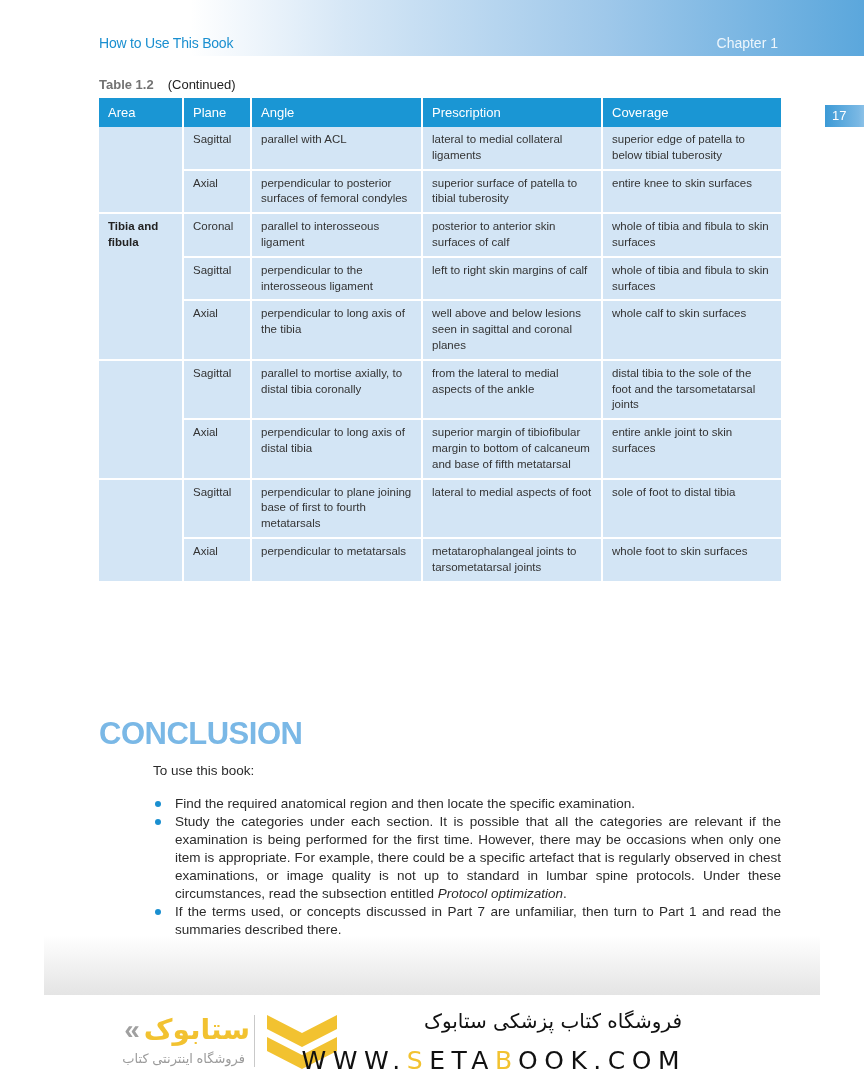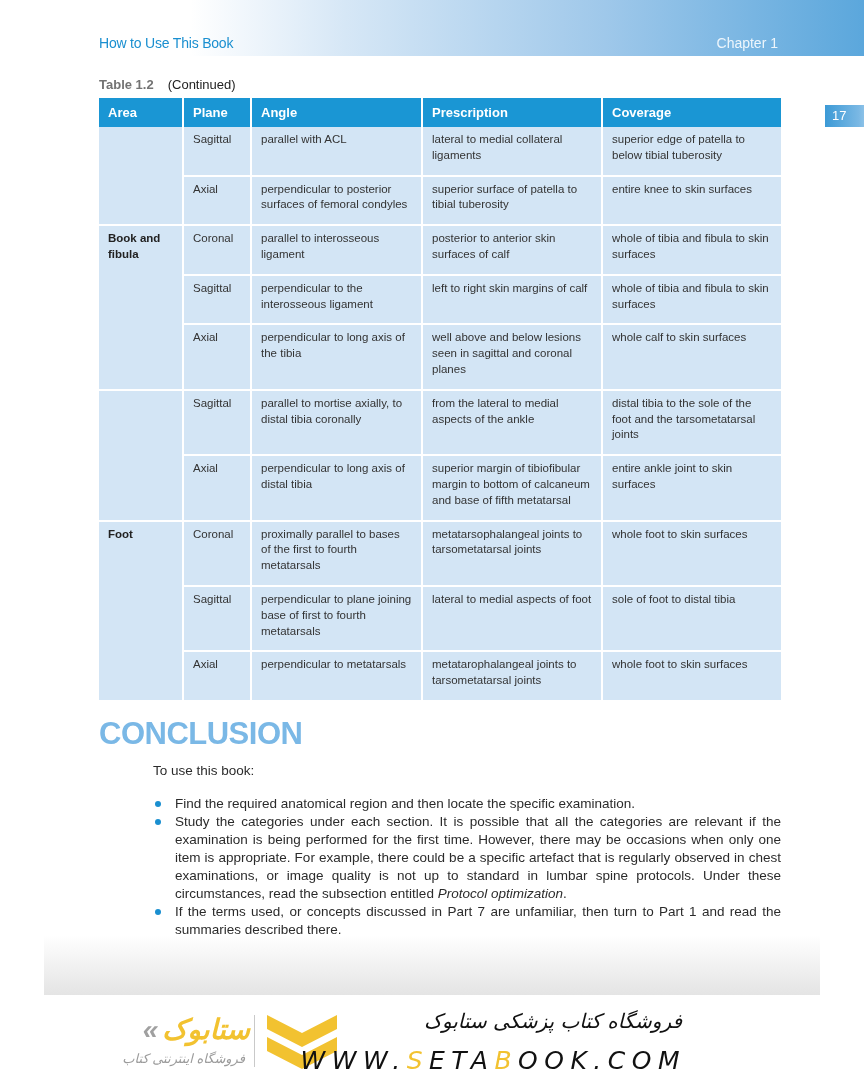--- a/index.html
+++ b/index.html
@@ -28,27 +28,27 @@
   .table-caption {
     position: absolute; left: 99px; top: 77px; font-size: 13px; color: #222;
   }
   .table-caption .tnum { color: #737373; font-weight: bold; margin-right: 14px; }
   table.proto {
     position: absolute; left: 99px; top: 98px; width: 682px;
     border-collapse: collapse; table-layout: fixed;
     font-size: 11.5px; line-height: 15.8px;
   }
   table.proto th {
-    background: #1a96d4; color: #ffffff; font-weight: bold; text-align: left;
+    background: #1a96d4; color: #ffffff; font-weight: normal; text-align: left;
     padding: 6px 9px 5px 9px; font-size: 13px; height: 18px;
     border-right: 2px solid #ffffff;
   }
   table.proto th:last-child { border-right: none; }
   table.proto td {
-    background: #d3e5f5; vertical-align: top; padding: 5px 9px 11px 9px;
+    background: #d3e5f5; vertical-align: top; padding: 5px 9px 5px 9px;
     border-right: 2px solid #ffffff; border-bottom: 2px solid #ffffff; color: #333;
   }
   table.proto td:last-child { border-right: none; }
   table.proto td.area { font-weight: bold; color: #222; border-bottom: none; }
   table.proto tr.group-end td.area { border-bottom: 2px solid #ffffff; }
   .section-title {
     position: absolute; left: 99px; top: 716px; font-size: 31px; font-weight: bold;
     color: #7ab8e6; letter-spacing: -0.5px;
   }
   .intro {
@@ -61,21 +61,21 @@
   ul.bullets li { position: relative; padding-left: 22px; }
   ul.bullets li .dot {
     position: absolute; left: 2px; top: 6px; width: 6px; height: 6px; border-radius: 50%;
     background: #1a8fd0;
   }
   .fade {
     position: absolute; left: 44px; top: 935px; width: 776px; height: 60px;
     background: linear-gradient(180deg, rgba(255,255,255,0) 0%, #e4e4e4 100%);
   }
   .footer {
-    position: absolute; left: 0; top: 995px; width: 744px; height: 85px; background: #ffffff; font-style: italic;
+    position: absolute; left: 0; top: 995px; width: 744px; height: 85px; background: #ffffff;
   }
   .logo-mark { position: absolute; left: 267px; top: 20px; width: 70px; height: 58px; }
   .logo-divider { position: absolute; left: 254px; top: 20px; width: 1px; height: 52px; background: #c9c9c9; }
   .logo-word {
     position: absolute; left: 80px; top: 18px; width: 170px; height: 36px; font-size: 28px;
     font-weight: bold; color: #f2c230; text-align: right; letter-spacing: 1px;
   }
   .logo-word .chev { color: #a0a0a0; margin-right: 4px; }
   .logo-sub { position: absolute; left: 95px; top: 56px; width: 150px; font-size: 13px; color: #9b9b9b; text-align: right; direction: rtl; }
   .store-fa {
@@ -126,21 +126,21 @@
         <td>superior edge of patella to below tibial tuberosity</td>
       </tr>
       <tr class="group-end">
         <td class="area"></td>
         <td>Axial</td>
         <td>perpendicular to posterior surfaces of femoral condyles</td>
         <td>superior surface of patella to tibial tuberosity</td>
         <td>entire knee to skin surfaces</td>
       </tr>
       <tr>
-        <td class="area">Book and fibula</td>
+        <td class="area">Tibia and fibula</td>
         <td>Coronal</td>
         <td>parallel to interosseous ligament</td>
         <td>posterior to anterior skin surfaces of calf</td>
         <td>whole of tibia and fibula to skin surfaces</td>
       </tr>
       <tr>
         <td class="area"></td>
         <td>Sagittal</td>
         <td>perpendicular to the interosseous ligament</td>
         <td>left to right skin margins of calf</td>
@@ -159,27 +159,20 @@
         <td>parallel to mortise axially, to distal tibia coronally</td>
         <td>from the lateral to medial aspects of the ankle</td>
         <td>distal tibia to the sole of the foot and the tarsometatarsal joints</td>
       </tr>
       <tr class="group-end">
         <td class="area"></td>
         <td>Axial</td>
         <td>perpendicular to long axis of distal tibia</td>
         <td>superior margin of tibiofibular margin to bottom of calcaneum and base of fifth metatarsal</td>
         <td>entire ankle joint to skin surfaces</td>
-      </tr>
-      <tr>
-        <td class="area">Foot</td>
-        <td>Coronal</td>
-        <td>proximally parallel to bases of the first to fourth metatarsals</td>
-        <td>metatarsophalangeal joints to tarsometatarsal joints</td>
-        <td>whole foot to skin surfaces</td>
       </tr>
       <tr>
         <td class="area"></td>
         <td>Sagittal</td>
         <td>perpendicular to plane joining base of first to fourth metatarsals</td>
         <td>lateral to medial aspects of foot</td>
         <td>sole of foot to distal tibia</td>
       </tr>
       <tr class="group-end">
         <td class="area"></td>

